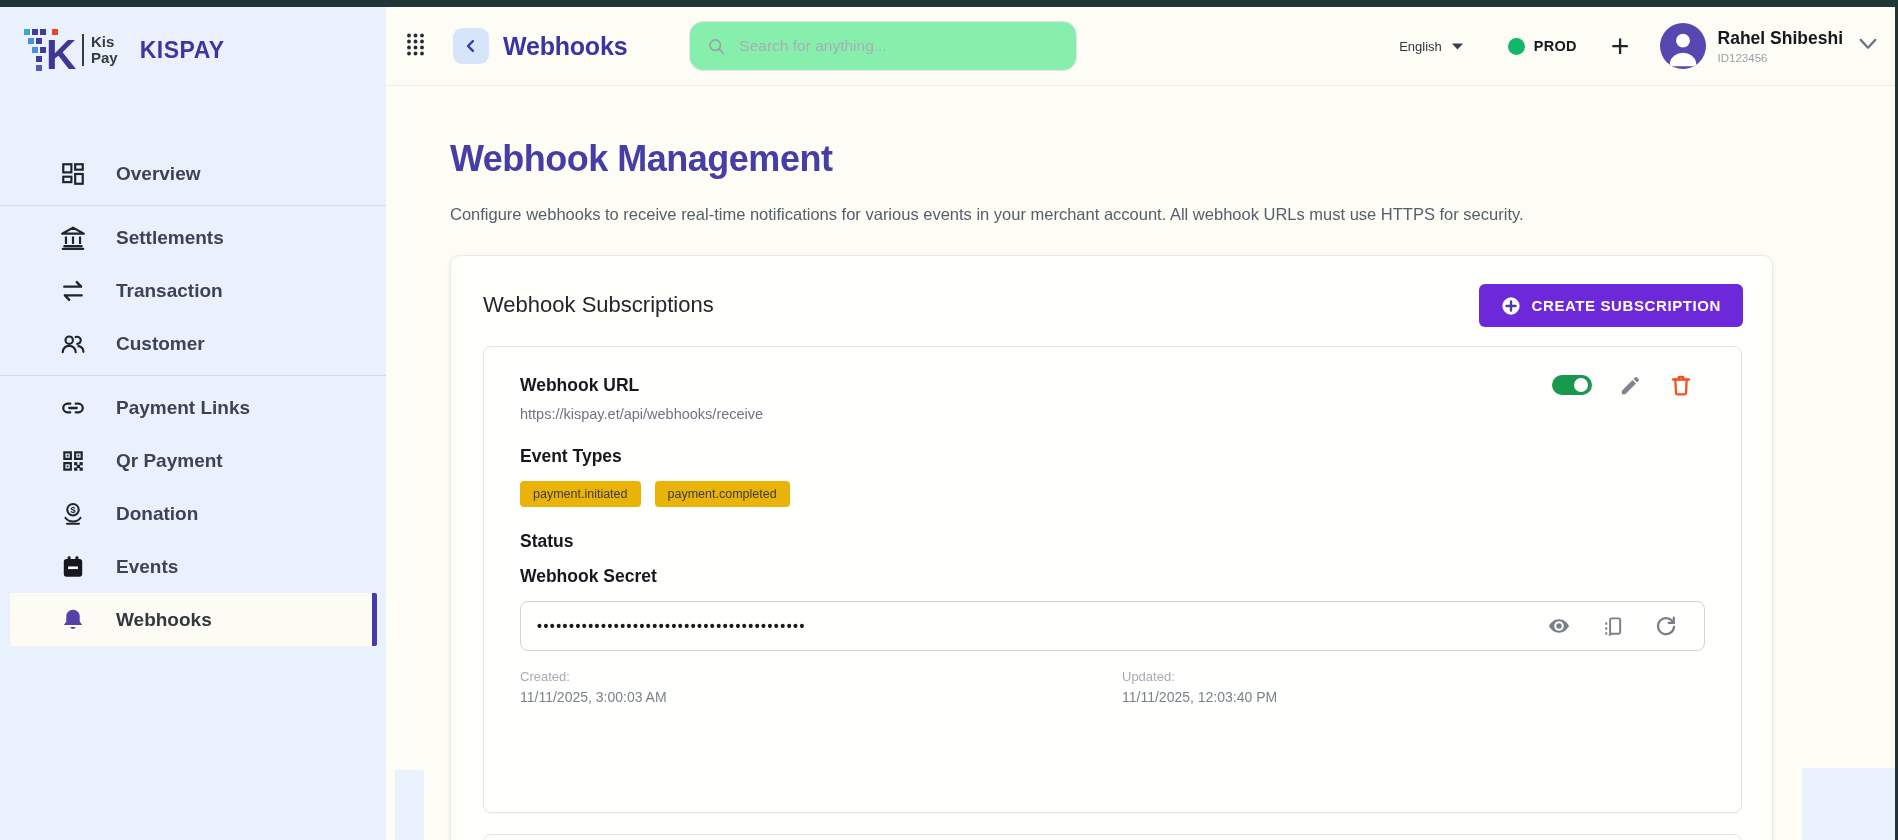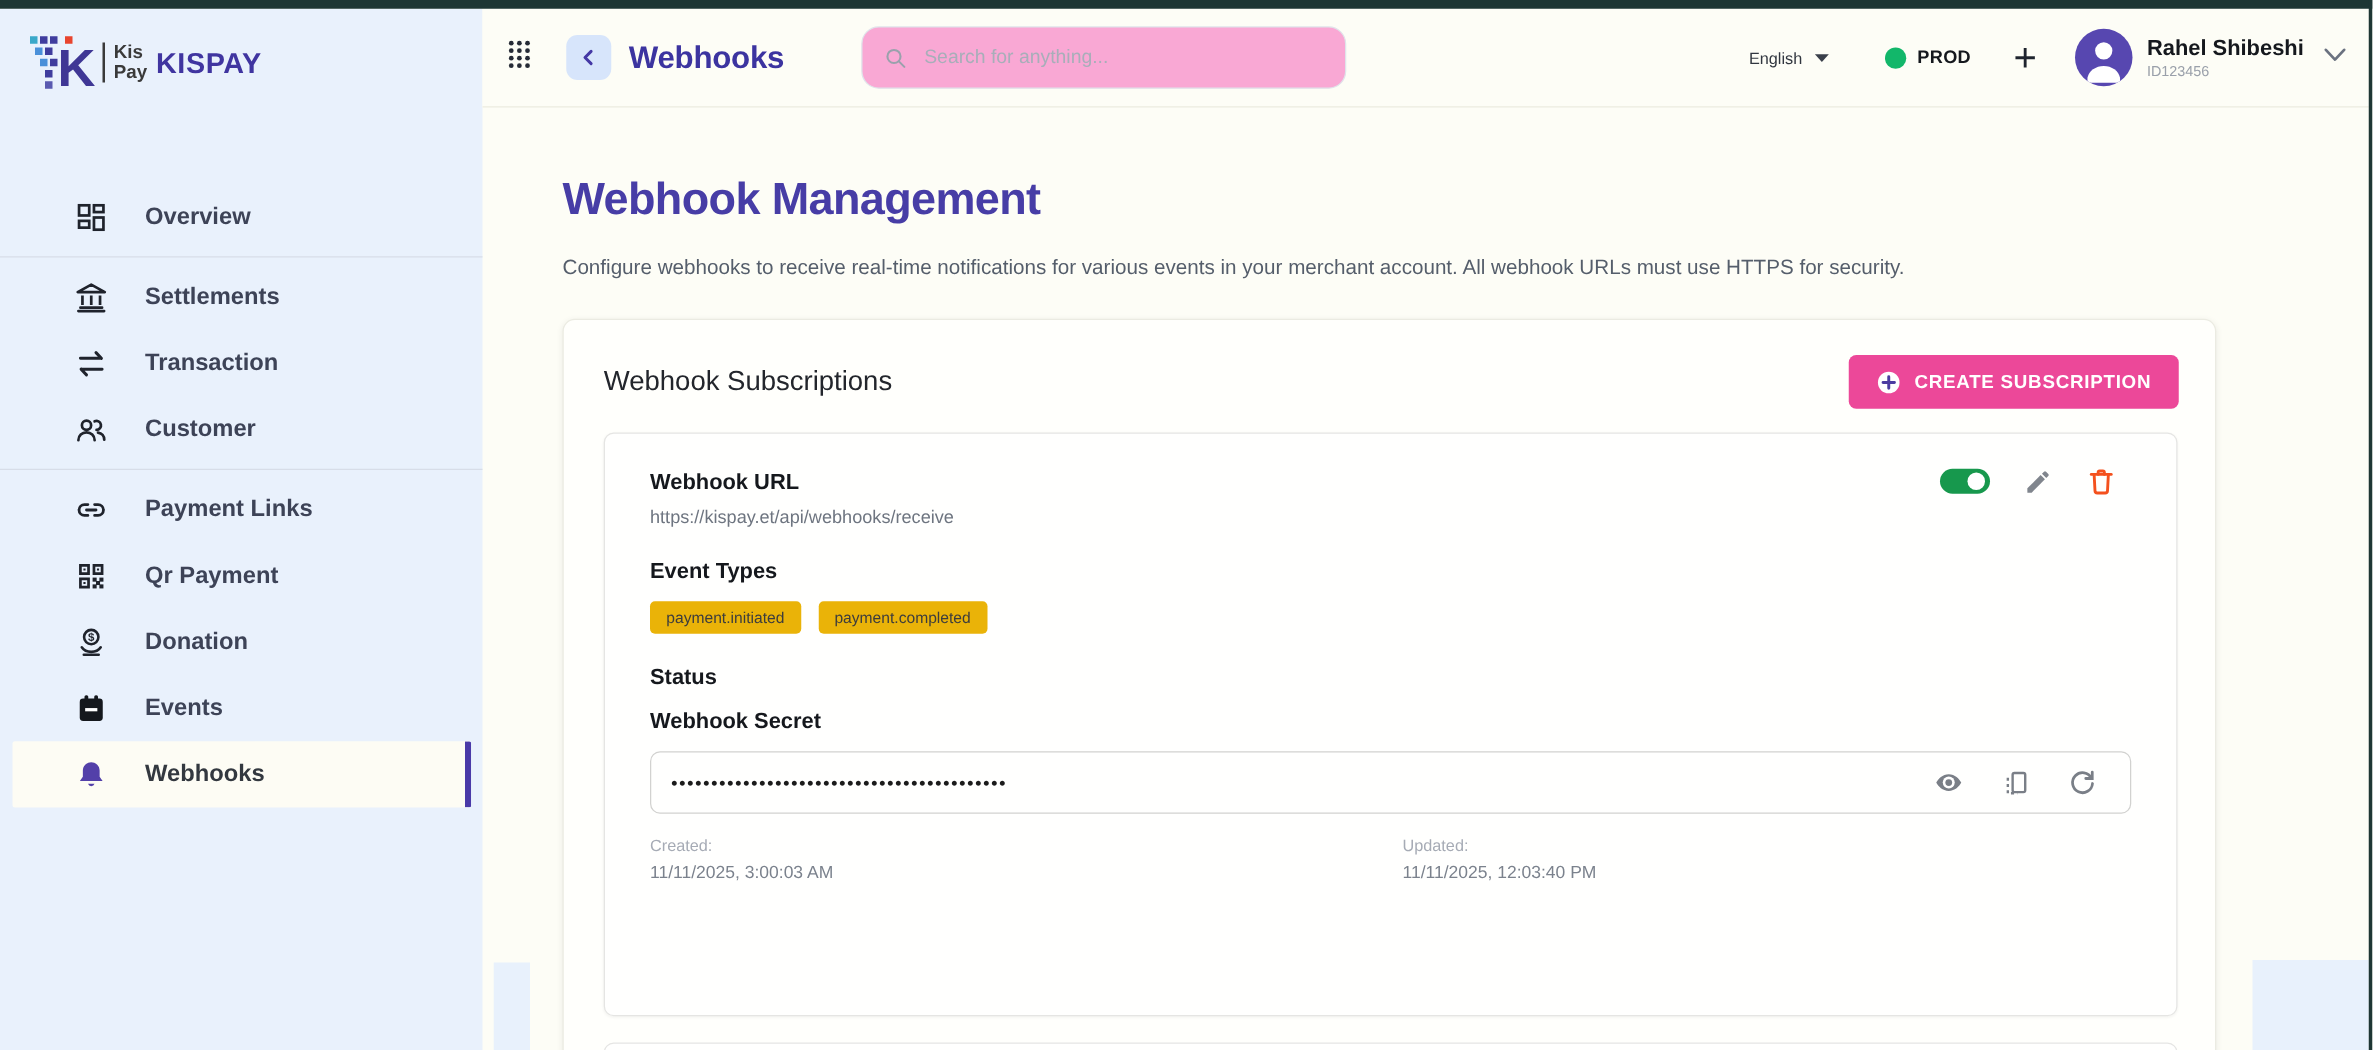--- a/index.html
+++ b/index.html
@@ -8,39 +8,39 @@
   #app { position:relative; width:1898px; height:840px; background:#fdfdf6; }
 
   .topbar { position:absolute; top:0; left:0; width:100%; height:7px; background:#1e3634; z-index:60; }
   .right-edge { position:absolute; top:0; right:0; width:3px; height:100%; background:#1e3634; z-index:60; }
 
   
   .sidebar { position:absolute; top:7px; left:0; width:386px; height:833px; background:#e9f1fc; }
   .logo-row { position:absolute; top:18px; left:22px; display:flex; align-items:center; }
   .logo-split { border-left:2.5px solid #3a3a3a; padding-left:7px; margin-left:4px;
     font-size:15px; font-weight:bold; color:#3a3a3a; line-height:1.08; }
-  .logo-name { margin-left:7px; font-size:23px; font-weight:800; color:#4035a0; letter-spacing:.5px; }
+  .logo-name { margin-left:22px; font-size:23px; font-weight:800; color:#4035a0; letter-spacing:.5px; }
 
   .menu { position:absolute; top:140px; left:0; right:0; }
   .menu-item { height:53px; display:flex; align-items:center; padding-left:58px;
     color:#3d4357; font-size:19px; font-weight:bold; cursor:pointer; }
   .menu-item .mi { width:30px; display:flex; justify-content:center; margin-right:28px; }
   .menu-divider { height:1px; background:#d7dde8; margin:5px 0; }
   .menu-item.active { background:#fdfcf4; border-right:5px solid #4a3aa8;
     margin:0 9px 0 10px; padding-left:48px; border-radius:2px; color:#33383f; }
   .mi-caret { margin-left:auto; margin-right:30px; }
 
   
   .main-header { position:absolute; left:386px; top:7px; width:1509px; height:79px;
     display:flex; align-items:center; border-bottom:1px solid #ececdf; background:#fdfdf6; z-index:5; }
   .dots-grid { margin-left:20px; cursor:pointer; }
   .back-btn { margin-left:28px; width:36px; height:36px; border-radius:9px; background:#d7e5fb;
     display:flex; align-items:center; justify-content:center; cursor:pointer; }
   .header-title { margin-left:14px; font-size:25px; font-weight:800; color:#3c34a0; letter-spacing:-.2px; }
-  .search-box { margin-left:62px; width:388px; height:50px; background:#f9a8d4;
+  .search-box { margin-left:62px; width:388px; height:50px; background:#86efac;
     border:1px solid #e0e4ea; border-radius:14px; display:flex; align-items:center; padding:14px 16px; }
   .search-box input { border:none; outline:none; background:transparent; margin-left:12px;
     font-size:15.5px; color:#4a505c; width:300px; font-family:"Liberation Sans",sans-serif; }
   .search-box input::placeholder { color:#a8aeb9; }
   .header-right { margin-left:auto; display:flex; align-items:center; margin-right:16px; }
   .lang { display:flex; align-items:center; gap:9px; font-size:13px; color:#31363f; cursor:pointer; }
   .env { display:flex; align-items:center; gap:9px; margin-left:44px; cursor:pointer; }
   .env-dot { width:17px; height:17px; border-radius:50%; background:#12b76a; }
   .env-label { font-size:14.5px; font-weight:800; color:#15181d; letter-spacing:.3px; }
   .plus-btn { margin-left:34px; font-size:32px; font-weight:300; color:#1f242e; line-height:1; cursor:pointer; }
@@ -55,21 +55,21 @@
   
   .page-title { position:absolute; left:450px; top:138px; font-size:36px; font-weight:800;
     color:#473da6; letter-spacing:-.5px; }
   .page-desc { position:absolute; left:450px; top:205px; font-size:16.5px; color:#555e6b; }
 
   .outer-card { position:absolute; left:450px; top:255px; width:1323px; height:600px;
     background:#fffffc; border:1px solid #ebebe2; border-radius:10px;
     box-shadow:0 1px 5px rgba(0,0,0,.07); }
   .card-title { position:absolute; left:32px; top:36px; font-size:22px; font-weight:400; color:#23262c; }
   .create-btn { position:absolute; right:29px; top:28px; height:43px; padding:0 22px;
-    background:#ec4899; border:none; border-radius:6px; color:#fff; font-weight:800;
+    background:#6d28d9; border:none; border-radius:6px; color:#fff; font-weight:800;
     font-size:15px; letter-spacing:.6px; display:flex; align-items:center; gap:11px; cursor:pointer;
     font-family:"Liberation Sans",sans-serif; }
 
   .inner-card { position:absolute; left:32px; top:90px; width:1259px; height:467px;
     background:#fffffe; border:1px solid #e5e5e3; border-radius:8px;
     box-shadow:0 1px 2px rgba(0,0,0,.04); padding:26px 38px 0 36px; }
   .row1 { display:flex; align-items:center; justify-content:space-between; }
   .bold-label { font-size:17.5px; font-weight:800; color:#15181d; }
   .actions { display:flex; align-items:center; gap:27px; margin-right:10px; }
   .toggle { width:40px; height:20px; border-radius:10px; background:#17984d; position:relative; cursor:pointer; }

